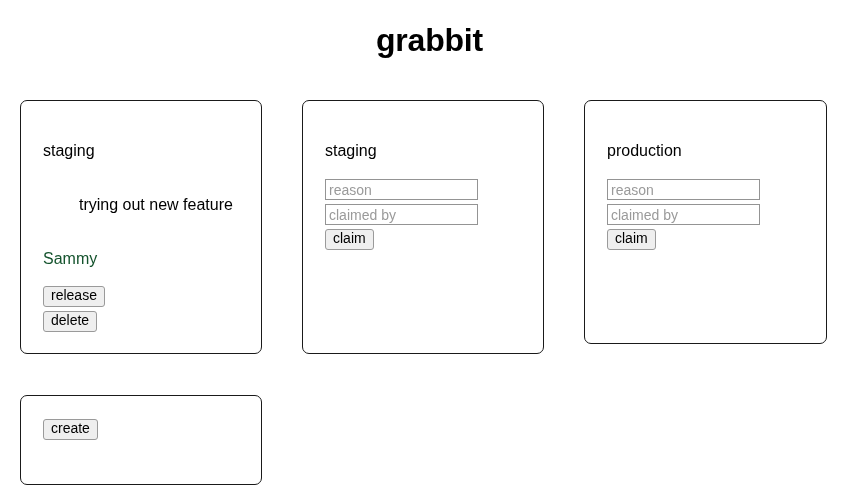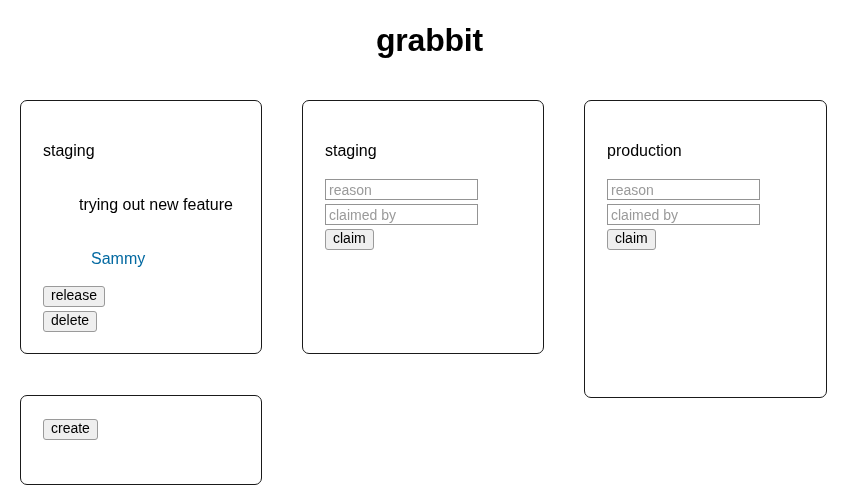--- a/index.html
+++ b/index.html
@@ -34,21 +34,21 @@
   .card {
     position: absolute;
     background: #ffffff;
     border: 1px solid #1a1a1a;
     border-radius: 7px;
     box-sizing: border-box;
   }
 
   .card-resource-1 { left: 20px;  top: 100px; width: 242px; height: 254px; }
   .card-resource-2 { left: 302px; top: 100px; width: 242px; height: 254px; }
-  .card-resource-3 { left: 584px; top: 100px; width: 243px; height: 298px; }
+  .card-resource-3 { left: 584px; top: 100px; width: 243px; height: 244px; }
   .card-create     { left: 20px;  top: 395px; width: 242px; height: 90px;  }
 
   .resource-name {
     position: absolute;
     left: 22px;
     top: 40px;
     font-size: 16px;
     line-height: 19px;
     color: #000000;
     white-space: nowrap;
@@ -64,23 +64,22 @@
     white-space: nowrap;
     margin-left: 36px;
   }
 
   .resource-claimant {
     position: absolute;
     left: 22px;
     top: 148px;
     font-size: 16px;
     line-height: 19px;
-    color: #0369a1;
+    color: #14532d;
     white-space: nowrap;
-    margin-left: 48px;
   }
 
   .field-stack {
     position: absolute;
     left: 22px;
     top: 78px;
   }
 
   .create-stack {
     position: absolute;

